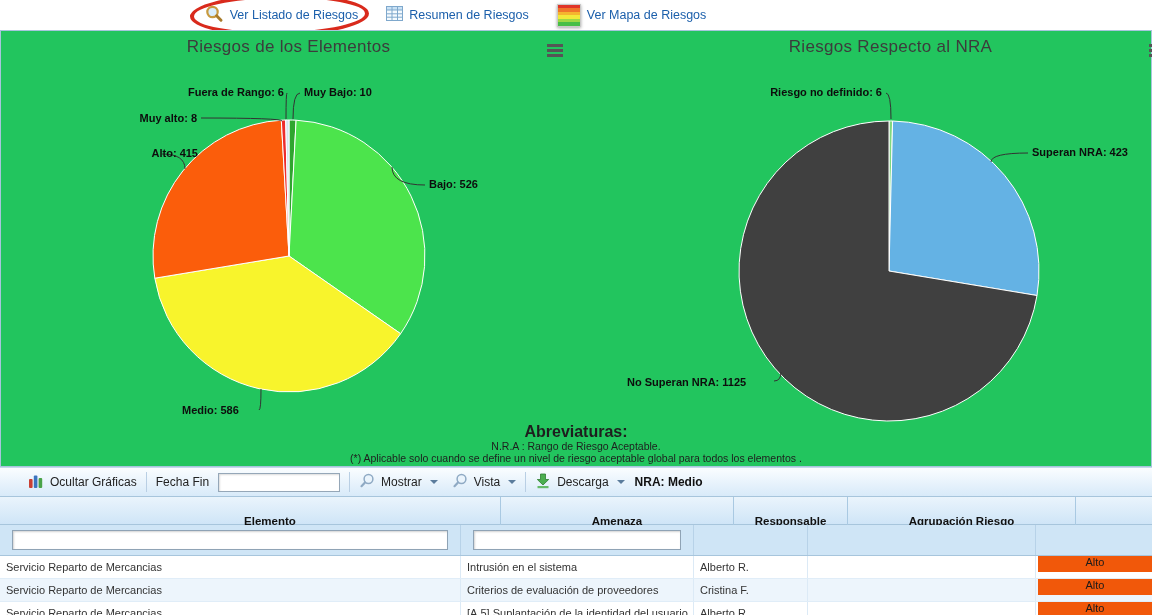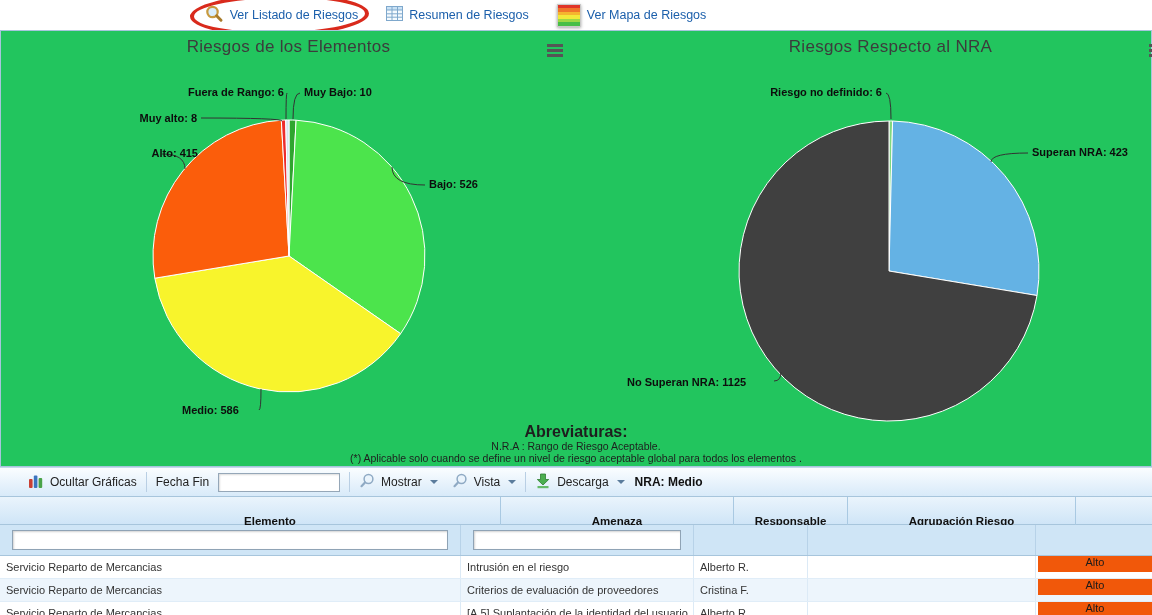--- a/index.html
+++ b/index.html
@@ -228,21 +228,21 @@
     <input class="filter-input" value="" style="">
   </div>
   <div class="fcell"></div>
   <div class="fcell"></div>
   <div class="fcell"></div>
 </div>
 
 <div class="tbody" id="tbody">
     <div class="tr grid-cols">
       <div class="td">Servicio Reparto de Mercancias</div>
-      <div class="td">Intrusión en el riesgo</div>
+      <div class="td">Intrusión en el sistema</div>
       <div class="td">Alberto R.</div>
       <div class="td"></div>
       <div class="td risk">
         <div class="risk-badge" style="background: rgb(241, 88, 10);">Alto</div>
       </div>
     </div>
     <div class="tr grid-cols alt">
       <div class="td">Servicio Reparto de Mercancias</div>
       <div class="td">Criterios de evaluación de proveedores</div>
       <div class="td">Cristina F.</div>

